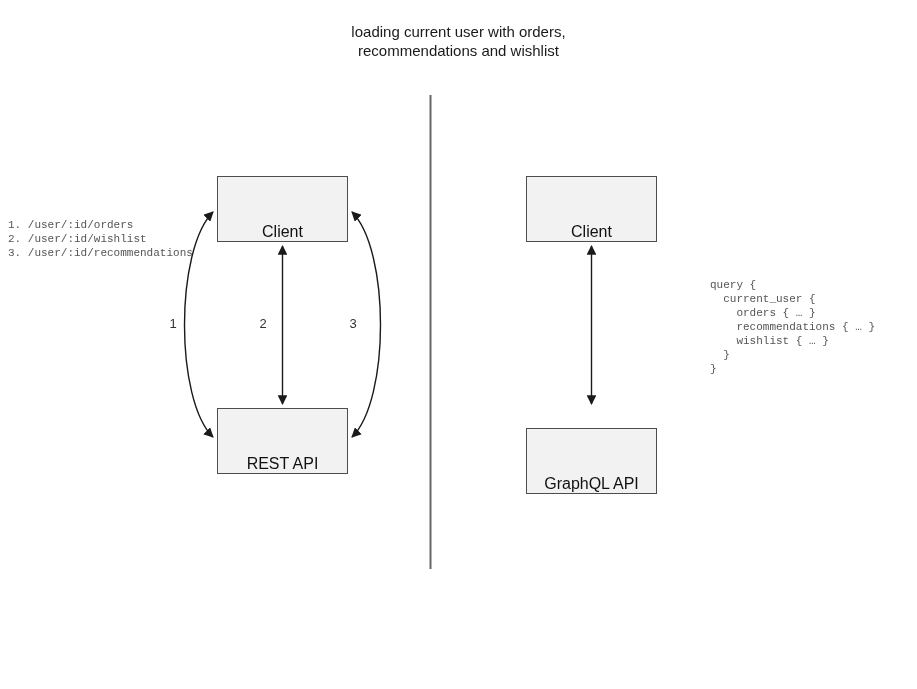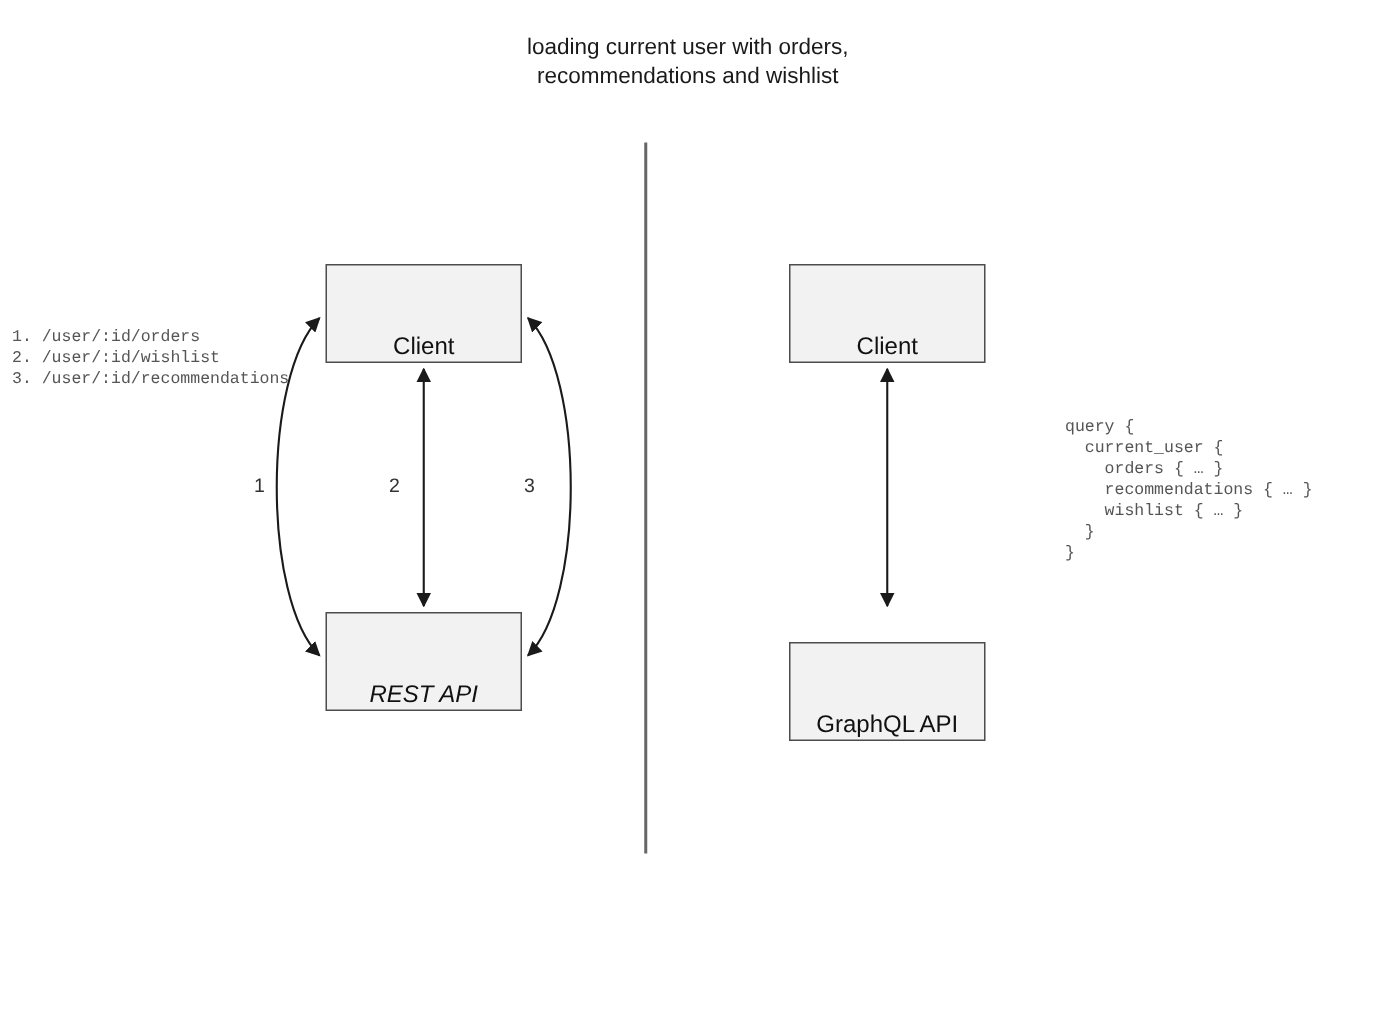--- a/index.html
+++ b/index.html
@@ -37,21 +37,21 @@
     box-sizing: border-box;
     background: #f2f2f2;
     border: 1px solid #4d4d4d;
     display: flex;
     align-items: flex-end;
     justify-content: center;
     font-size: 16px;
     color: #111111;
   }
   #node-rest-client  { left: 217px; top: 176px; width: 131px; height: 66px; }
-  #node-rest-api     { left: 217px; top: 408px; width: 131px; height: 66px; font-style: italic; }
+  #node-rest-api     { left: 217px; top: 408px; width: 131px; height: 66px; }
   #node-gql-client   { left: 526px; top: 176px; width: 131px; height: 66px; }
   #node-gql-api      { left: 526px; top: 428px; width: 131px; height: 66px; }
 
   .edge-label {
     position: absolute;
     font-size: 13px;
     color: #333333;
     text-align: center;
     width: 20px;
   }

